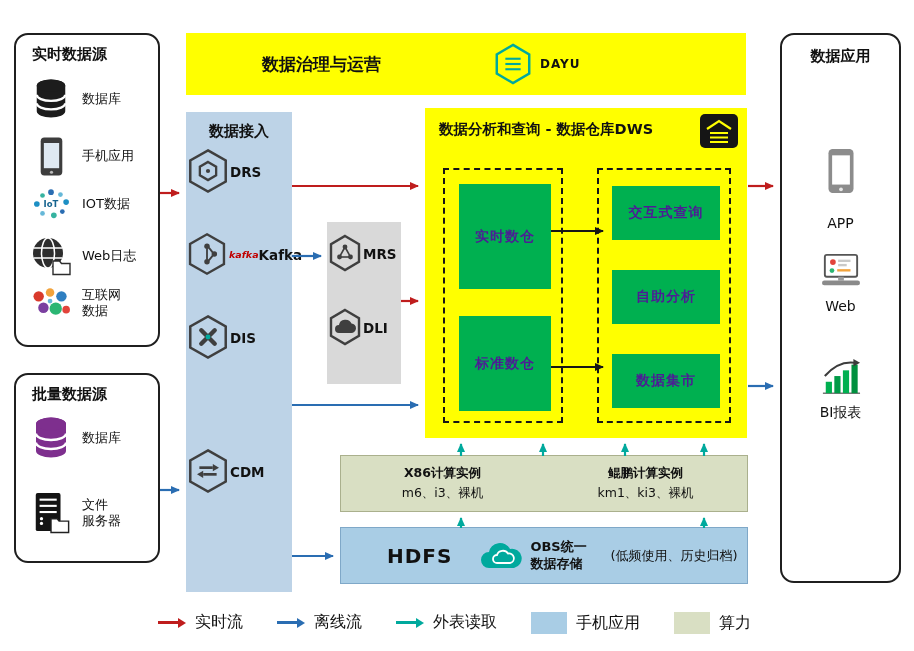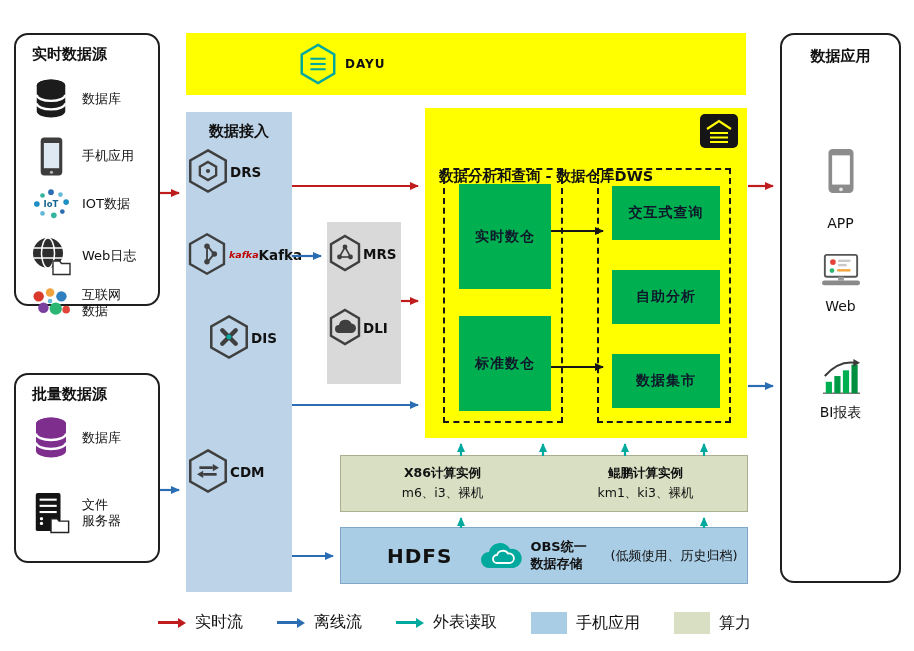--- a/index.html
+++ b/index.html
@@ -18,21 +18,21 @@
   .ingest{background:var(--ingest-fill,#bdd3e7);}
   .ingest-title{font-weight:bold;font-size:15px;text-align:center;padding-top:10px;}
   .svc{display:flex;flex-direction:row;align-items:center;width:100%;}
   .svclabel{font-weight:bold;font-size:13.5px;margin-top:2px;}
   .kafkarow{display:flex;align-items:center;}
   .kafka-badge{color:#c00000;font-weight:bold;font-style:italic;font-size:9.5px;margin-left:1px;}
   .graybox{background:var(--middleware-fill,#d9d9d9);}
   .dws{background:var(--dws-fill,#ffff00);}
   .dws-title{font-weight:bold;font-size:14.5px;white-space:nowrap;}
   .dashed{border:2px dashed #161616;box-sizing:border-box;}
-  .greenbox{background:var(--green-box,#00b050);color:#0f172a;font-weight:bold;font-size:14px;display:flex;align-items:center;justify-content:center;text-align:center;letter-spacing:1px;}
+  .greenbox{background:var(--green-box,#00b050);color:#4c1d95;font-weight:bold;font-size:14px;display:flex;align-items:center;justify-content:center;text-align:center;letter-spacing:1px;}
   .computebox{background:var(--compute-fill,#d9dfc3);border:1px solid #aab08d;display:flex;box-sizing:border-box;}
   .chalf{width:50%;display:flex;flex-direction:column;align-items:center;justify-content:center;}
   .ctitle{font-weight:bold;font-size:12.5px;}
   .cdetail{font-size:12.5px;margin-top:3px;}
   .hdfsbox{background:var(--hdfs-fill,#a9cde5);border:1px solid #7fa8c8;display:flex;align-items:center;box-sizing:border-box;}
   .hdfs-text{font-weight:bold;font-size:20px;letter-spacing:1px;margin-left:46px;}
   .obs-label{font-weight:bold;font-size:13px;margin-left:6px;width:78px;line-height:1.3;}
   .obs-note{font-size:13px;margin-left:2px;}
   .apps-title{font-weight:bold;font-size:15px;text-align:center;padding-top:12px;}
   .appitem{display:flex;flex-direction:column;align-items:center;gap:7px;width:100%;}
@@ -62,34 +62,35 @@
   <defs>
     <polygon id="hexbig" points="22,2.5 40.5,13 40.5,35 22,45.5 3.5,35 3.5,13"></polygon>
     <polygon id="hexsmall" points="18,2 32,10.3 32,27.7 18,36 4,27.7 4,10.3"></polygon>
     <polygon id="hexdayu" points="20,2 37,12 37,32 20,42 3,32 3,12"></polygon>
   </defs>
 </svg>
 
 <div class="canvas">
 
   <div class="abs banner" style="left:186px;top:33px;width:560px;height:62px;">
+    <div class="banner-title">数据治理与运营</div>
     <div class="dayu">
       <svg width="40" height="42" viewBox="0 0 40 44">
         <use href="#hexdayu" fill="none" stroke="#00a99d" stroke-width="2.6"></use>
         <g stroke="#00a99d" stroke-width="2.2">
             <line x1="12" y1="16.5" x2="28" y2="16.5"></line>
             <line x1="12" y1="22" x2="28" y2="22"></line>
             <line x1="12" y1="27.5" x2="28" y2="27.5"></line>
           </g>
       </svg>
       <span class="dayu-text">DAYU</span>
     </div>
   </div>
 
-  <div class="abs panel" style="left:14px;top:33px;width:146px;height:273px;">
+  <div class="abs panel" style="left:14px;top:33px;width:146px;height:314px;">
     <div class="abs ptitle" style="left:16px;top:10px;">实时数据源</div>
 
     <div class="abs srcrow" style="left:12px;top:42px;">
       <span class="iconbox">
         <svg width="38" height="44" viewBox="0 0 40 46">
           <path d="M5 9 a15 6.5 0 0 1 30 0 v27 a15 6.5 0 0 1 -30 0 z" fill="#1c1c1c"></path>
           <path d="M5 18.5 a15 6.5 0 0 0 30 0" fill="none" stroke="#fff" stroke-width="2.4"></path>
           <path d="M5 27.5 a15 6.5 0 0 0 30 0" fill="none" stroke="#fff" stroke-width="2.4"></path>
           <ellipse cx="20" cy="9" rx="15" ry="6.5" fill="#1c1c1c"></ellipse>
         </svg>
@@ -214,21 +215,21 @@
               <line x1="22" y1="18" x2="22" y2="30"></line>
               <line x1="24" y1="17" x2="28.2" y2="22.2"></line>
               <line x1="24" y1="31" x2="28.2" y2="25.8"></line>
             </g>
         </svg>
         <span class="kafka-badge">kafka</span>
       </span>
       <span class="svclabel">Kafka</span>
     </div>
 
-    <div class="abs svc" style="top:202px;padding-left:21px;">
+    <div class="abs svc" style="top:202px;">
       <svg width="44" height="46" viewBox="0 0 44 48">
         <use href="#hexbig" fill="none" stroke="#3f3f3f" stroke-width="2.6"></use>
         <g stroke="#3f3f3f" stroke-width="4.6" stroke-linecap="round">
             <line x1="15" y1="17" x2="29" y2="31"></line>
             <line x1="29" y1="17" x2="15" y2="31"></line>
           </g>
         <circle cx="22" cy="24" r="2.6" fill="#00a99d"></circle>
       </svg>
       <span class="svclabel">DIS</span>
     </div>
@@ -267,21 +268,21 @@
     <div class="abs svc" style="top:86px;">
       <svg width="36" height="38" viewBox="0 0 36 38">
         <use href="#hexsmall" fill="none" stroke="#3f3f3f" stroke-width="2.4"></use>
         <path d="M12 25 a4 4 0 0 1 0 -8 a6.5 6 0 0 1 12.5 -1.5 a4 4 0 0 1 -0.5 9.5 z" fill="#3f3f3f"></path>
       </svg>
       <span class="svclabel">DLI</span>
     </div>
   </div>
 
   <div class="abs dws" style="left:425px;top:108px;width:322px;height:330px;">
-    <div class="abs dws-title" style="left:14px;top:12px;margin-top:47px;">数据分析和查询 - 数据仓库DWS</div>
+    <div class="abs dws-title" style="left:14px;top:12px;">数据分析和查询 - 数据仓库DWS</div>
     <svg class="abs" style="right:8px;top:5px;" width="40" height="36" viewBox="0 0 40 36">
       <rect x="1" y="1" width="38" height="34" rx="5" fill="#151515"></rect>
       <path d="M8 16 L20 8 L32 16" fill="none" stroke="#ffff00" stroke-width="2.2"></path>
       <line x1="11" y1="20" x2="29" y2="20" stroke="#ffff00" stroke-width="2"></line>
       <line x1="11" y1="24.5" x2="29" y2="24.5" stroke="#ffff00" stroke-width="2"></line>
       <line x1="11" y1="29" x2="29" y2="29" stroke="#ffff00" stroke-width="2"></line>
     </svg>
 
     <div class="abs dashed" style="left:18px;top:60px;width:120px;height:255px;">
       <div class="abs greenbox" style="left:14px;top:14px;width:92px;height:105px;">

